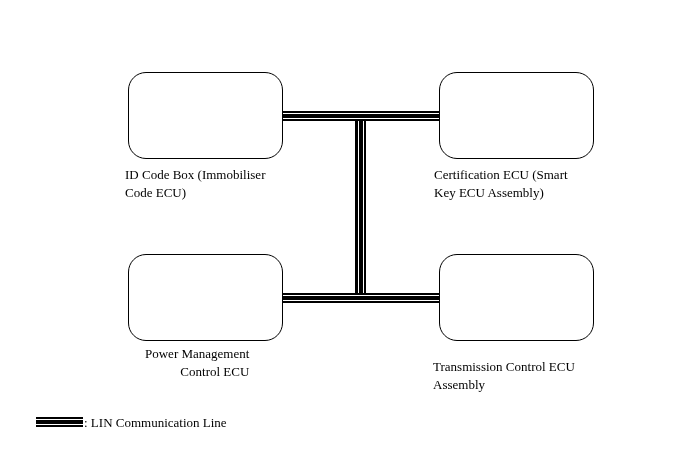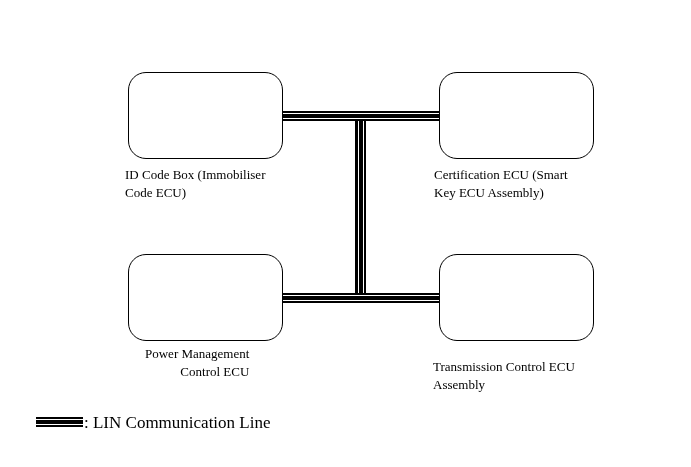--- a/index.html
+++ b/index.html
@@ -69,21 +69,21 @@
   .line-mid    { left: 355px; top: 114px; height: 186px; }
 
   
   .legend-swatch {
     left: 36px; top: 417px; width: 47px;
     z-index: 2;
   }
   .legend-text {
     position: absolute;
     left: 84px; top: 414px;
-    font-size: 17px;
+    font-size: 13px;
     line-height: 17.5px;
     z-index: 2;
   }
 </style>
 </head>
 <body>
 
 <div class="canvas">
 
   <div class="lin-v line-mid"></div>

